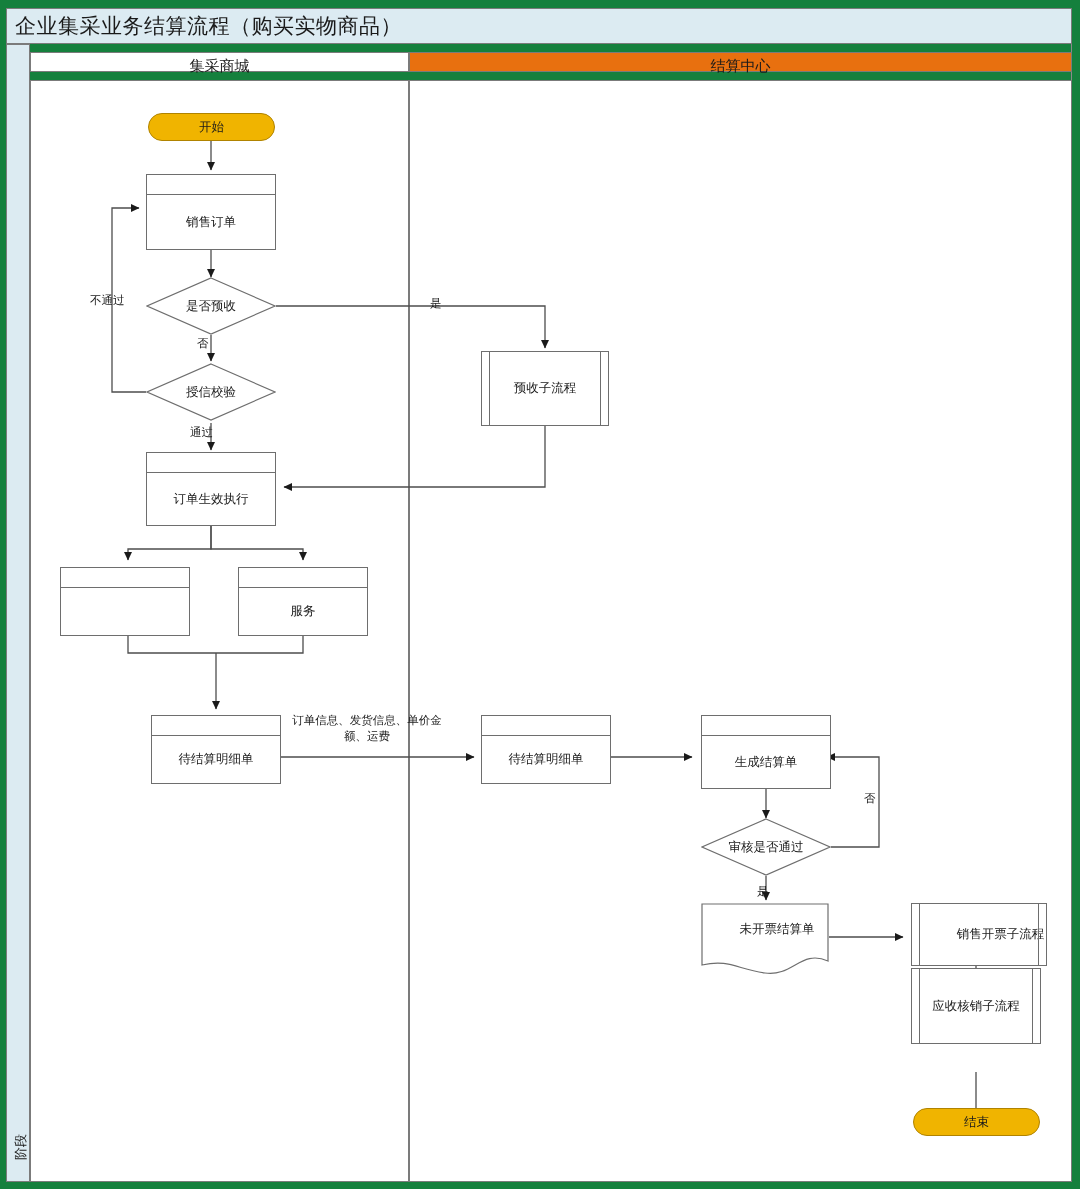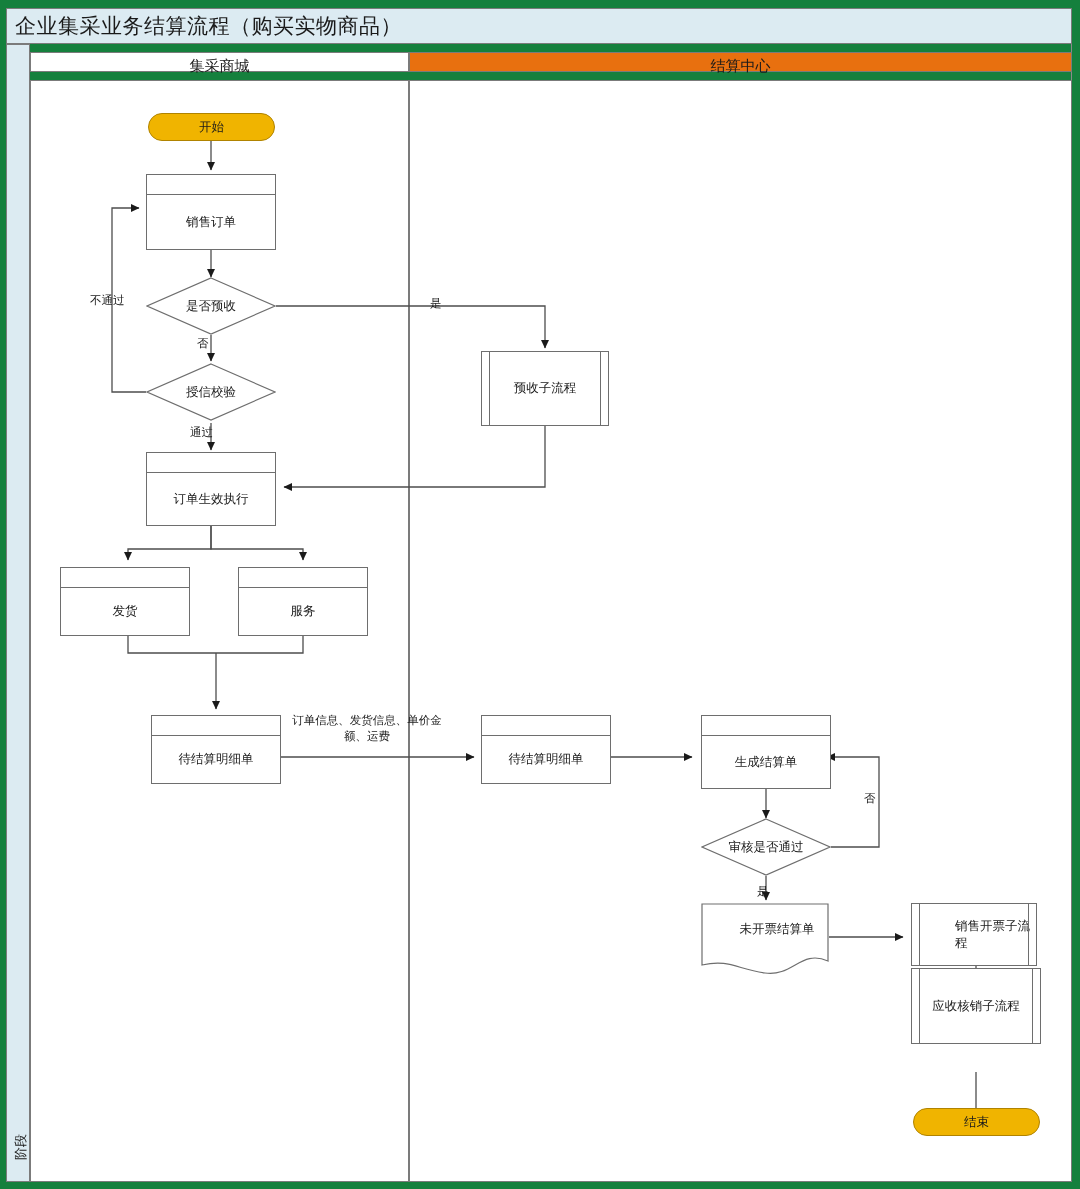--- a/index.html
+++ b/index.html
@@ -151,23 +151,20 @@
 
   <div class="node proc" style="left:146px;top:452px;width:130px;height:74px;">
     <div class="hdr"></div>
     <div class="body">
         <span>订单生效执行</span>
       </div>
   </div>
 
   <div class="node proc" style="left:60px;top:567px;width:130px;height:69px;">
     <div class="hdr"></div>
-    <div class="body">
-        <span>发货</span>
-      </div>
   </div>
 
   <div class="node proc" style="left:238px;top:567px;width:130px;height:69px;">
     <div class="hdr"></div>
     <div class="body">
         <span>服务</span>
       </div>
   </div>
 
   <div class="node proc" style="left:151px;top:715px;width:130px;height:69px;">
@@ -198,21 +195,21 @@
     <span>审核是否通过</span>
   </div>
 
   <div class="node docshape" style="left:701px;top:903px;width:128px;height:72px;">
     <svg width="128" height="72">
       <path d="M1,1 L127,1 L127,58 C100,46 92,74 64,70 C36,66 28,56 1,62 Z" fill="#fff" stroke="#6e6e6e" stroke-width="1.2"></path>
     </svg>
     <span>未开票结算单</span>
   </div>
 
-  <div class="node sub" style="left:911px;top:903px;width:126px;height:63px;padding-left:43px;">
+  <div class="node sub" style="left:911px;top:903px;width:136px;height:63px;padding-left:43px;">
     <span>销售开票子流程</span>
   </div>
 
   <div class="node sub" style="left:911px;top:968px;width:130px;height:76px;">
     <span>应收核销子流程</span>
   </div>
 
   <div class="node term" style="left:913px;top:1108px;width:127px;height:28px;">
     <span>结束</span>
   </div>

